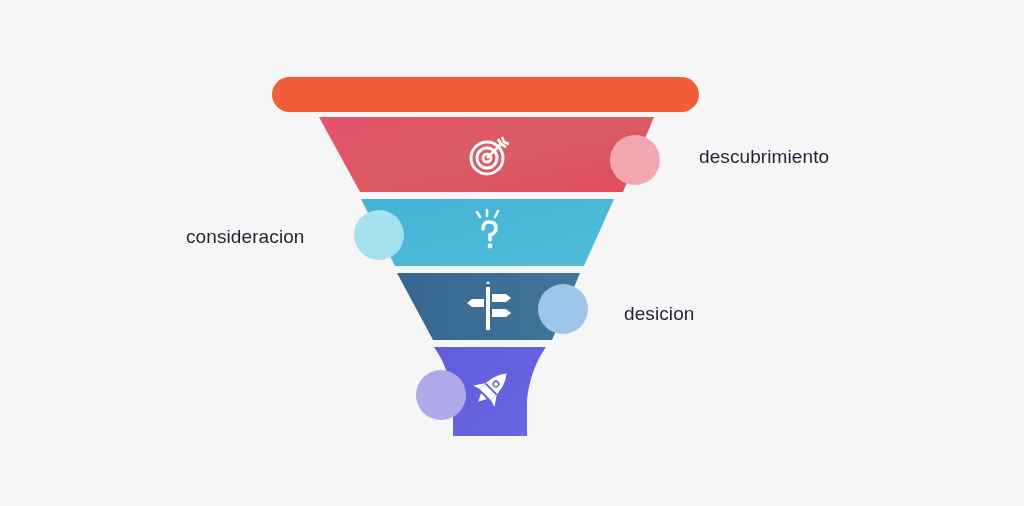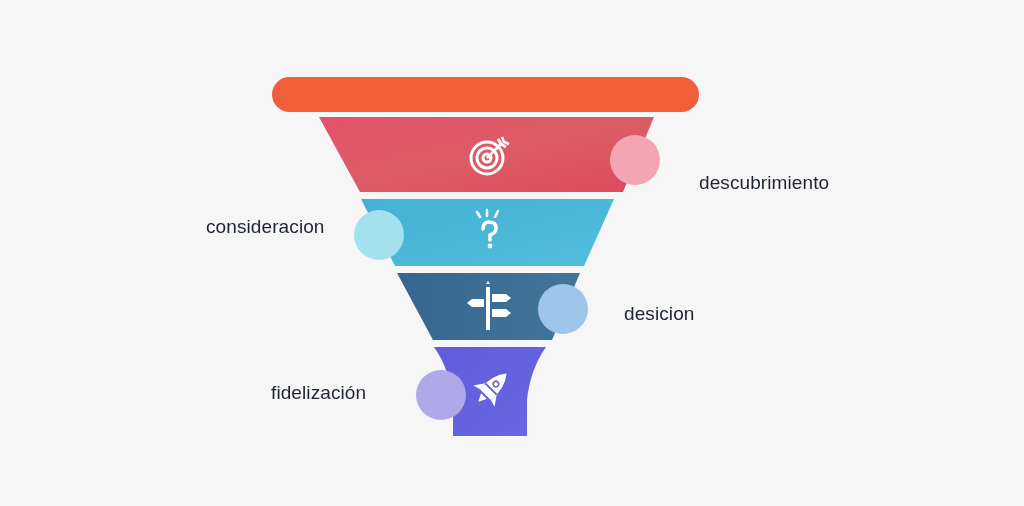--- a/index.html
+++ b/index.html
@@ -88,17 +88,16 @@
       <path d="M8,0 L15,10 L8,8 Z"></path>
       <path d="M-4,10 L4,10 L0,18 Z"></path>
     </g>
 
     <circle cx="635" cy="160" r="25" fill="#f3a6b1"></circle>
     <circle cx="379" cy="235" r="25" fill="#a4e1ef"></circle>
     <circle cx="563" cy="309" r="25" fill="#9ec6ea"></circle>
     <circle cx="441" cy="395" r="25" fill="#aeaaea"></circle>
   </svg>
 
-  <div class="label" style="left:699px; top:146px;margin-top:26px;">descubrimiento</div>
-  <div class="label" style="left:186px; top:216px;margin-left:20px;">consideracion</div>
+  <div class="label" style="left:699px; top:146px;">descubrimiento</div>
+  <div class="label" style="left:186px; top:226px;">consideracion</div>
   <div class="label" style="left:624px; top:303px;">desicion</div>
-  <div class="label" style="left:271px; top:382px;">fidelización</div>
 </div>
 
 </body></html>

